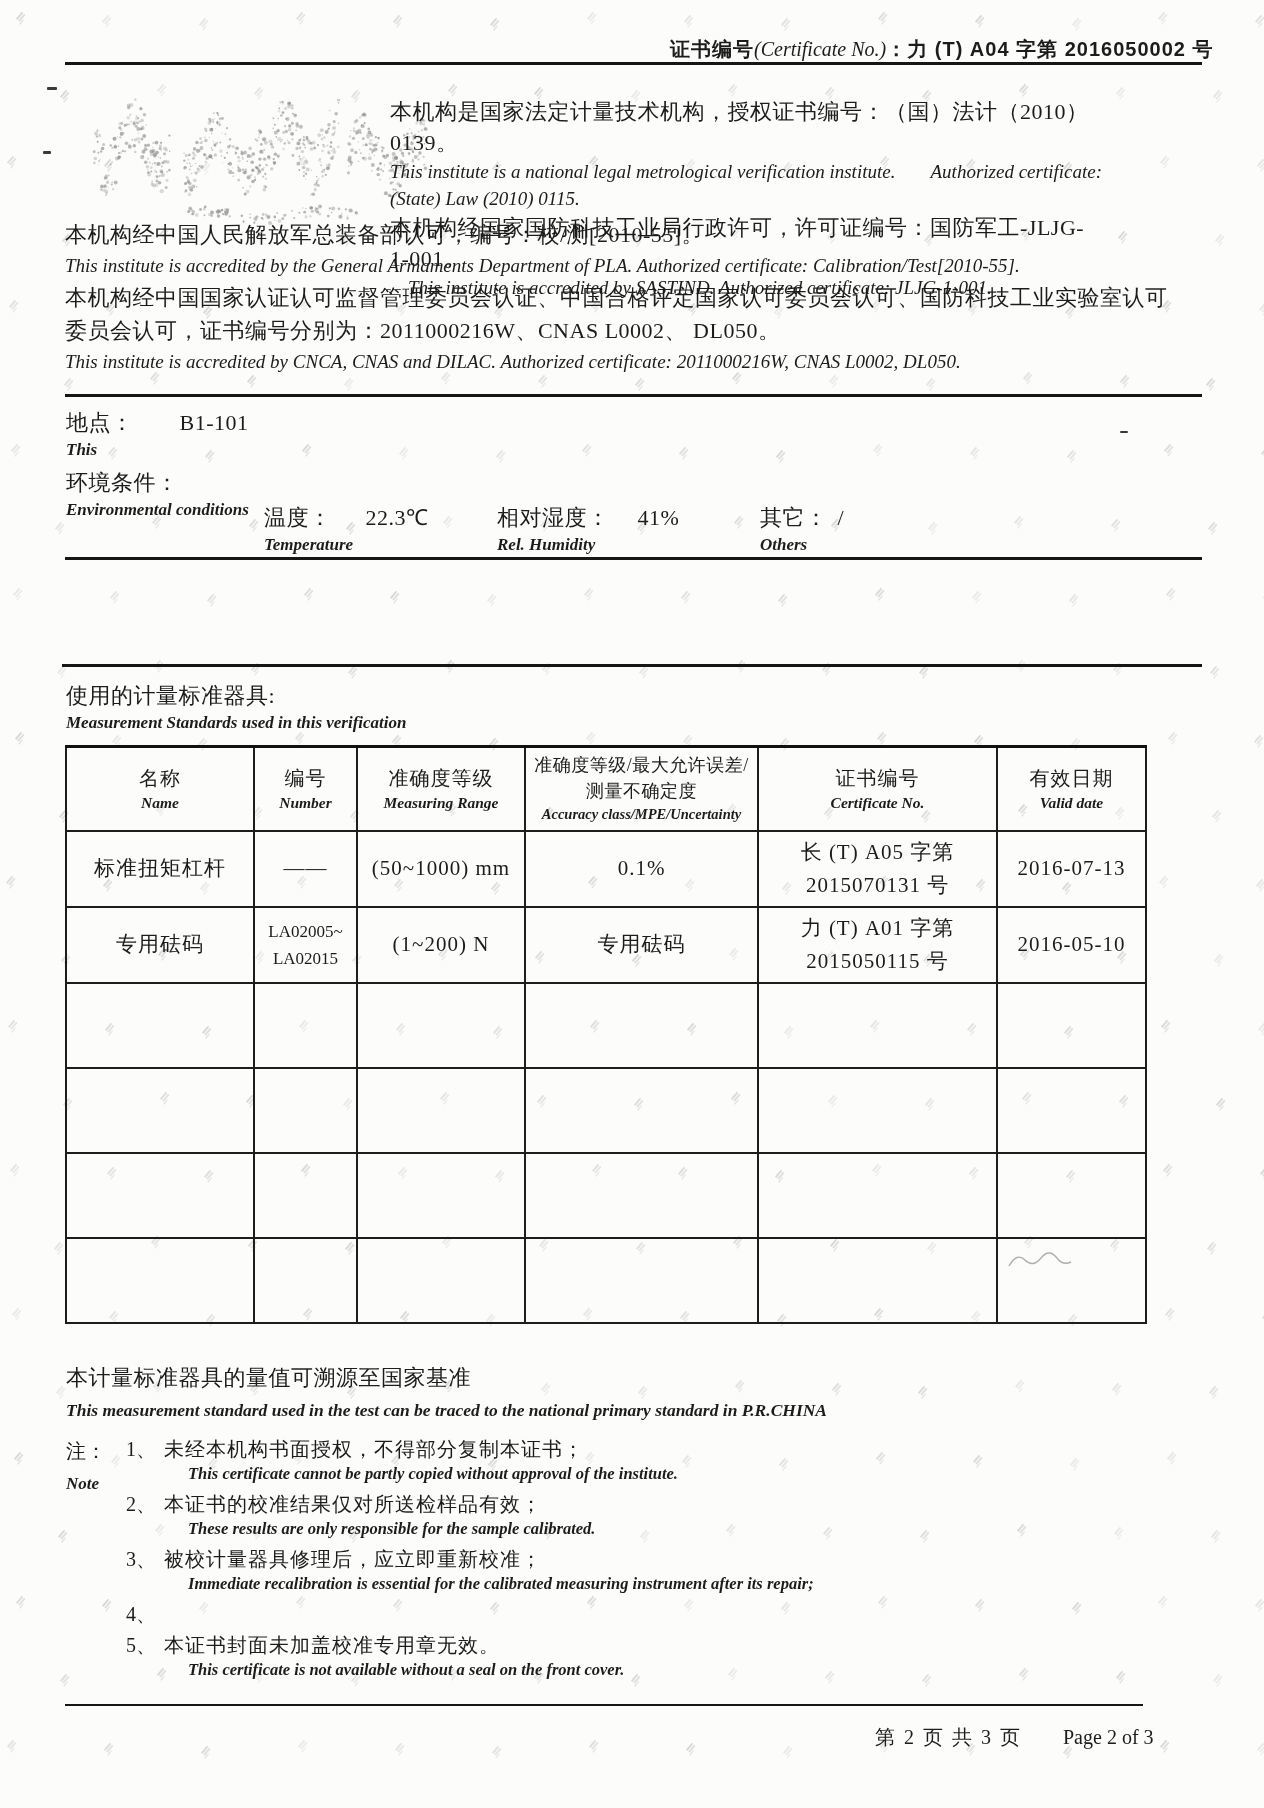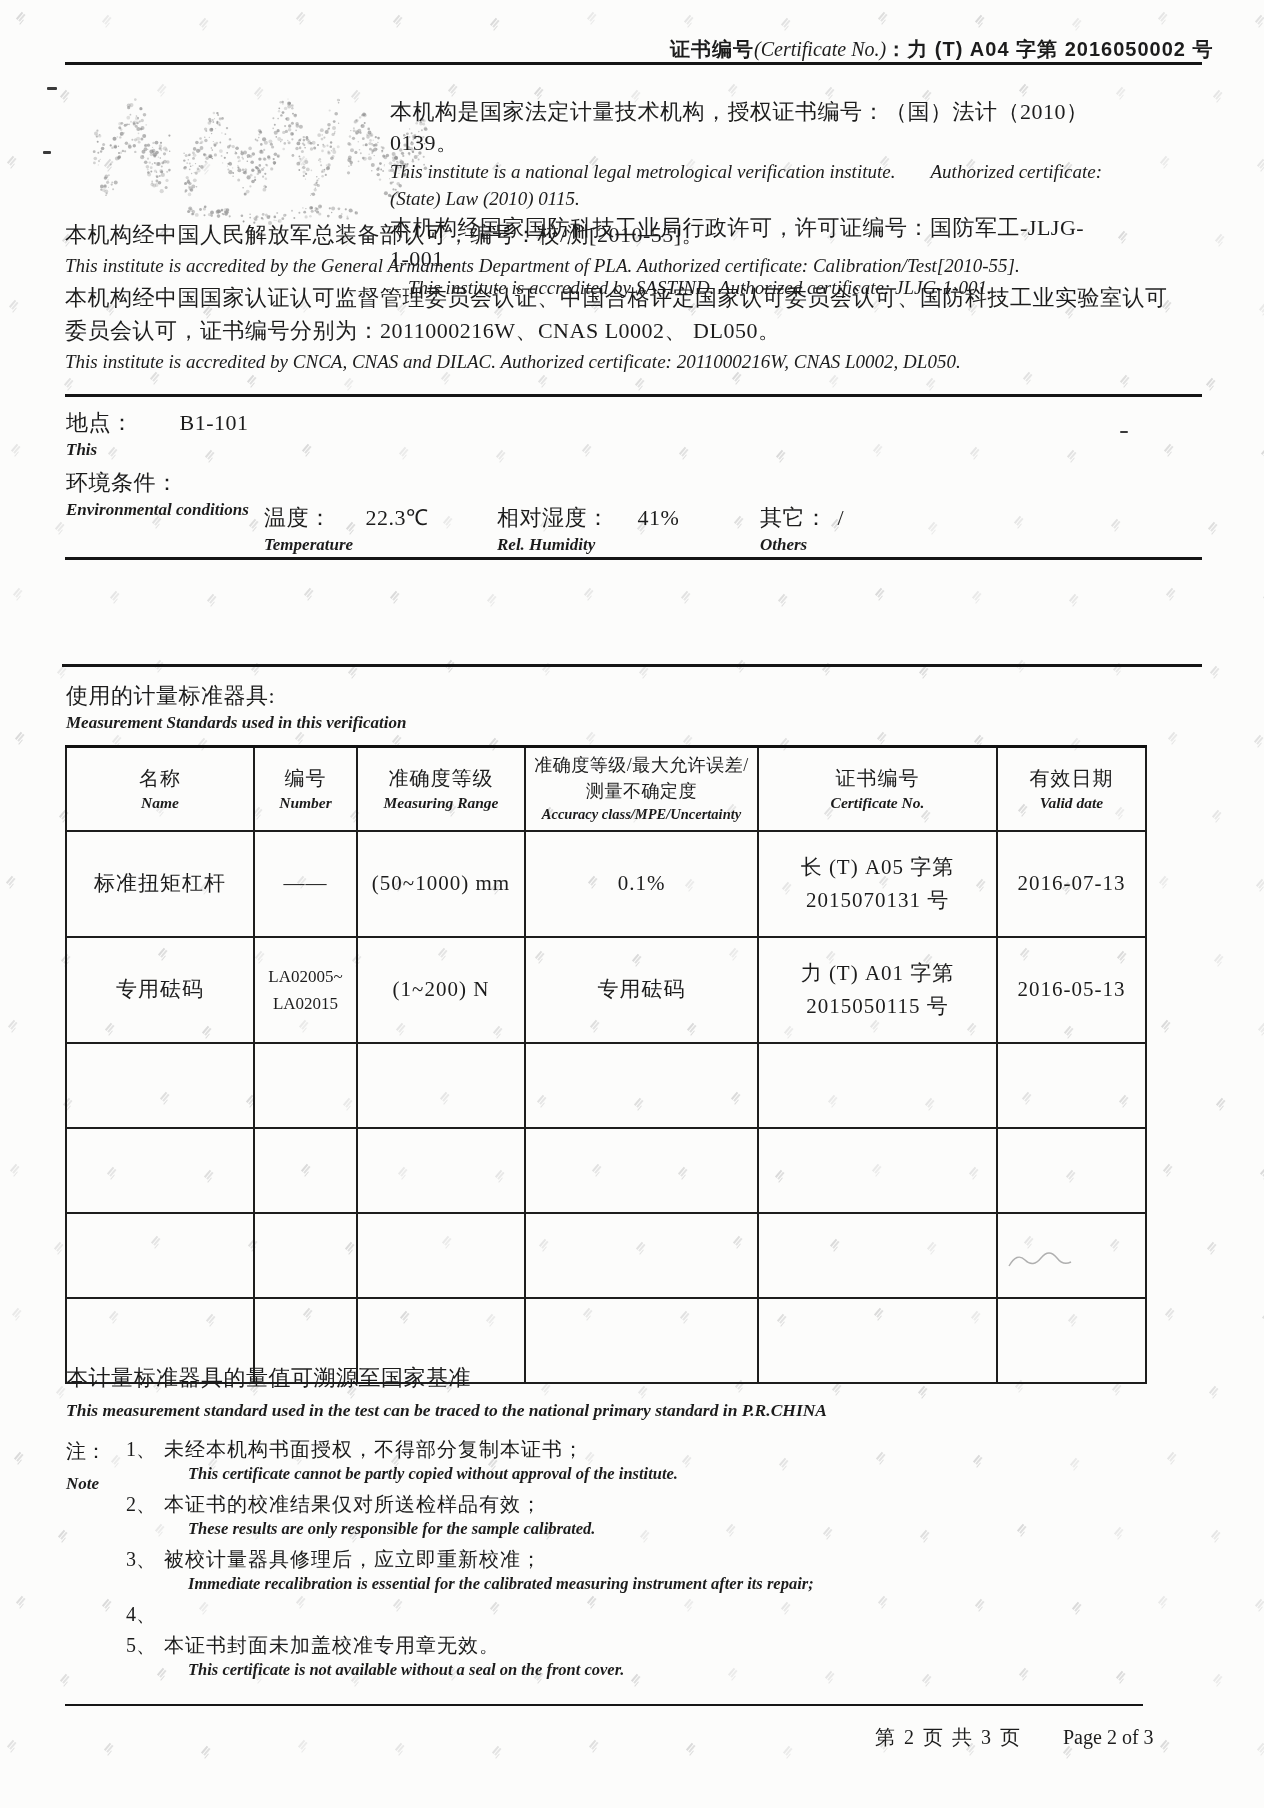--- a/index.html
+++ b/index.html
@@ -45,21 +45,21 @@
   
   table.std{position:absolute;left:65px;top:745px;border-collapse:collapse;table-layout:fixed;width:1080px;}
   table.std{border:2px solid #161616;border-top:3px solid #111;}
   table.std td{border:2px solid #1d1d1d;text-align:center;vertical-align:middle;padding:2px 6px;overflow:hidden;}
   td.th-cell .t-zh{font-size:20px;line-height:27px;letter-spacing:1px;}
   td.th-cell .t-en{font-style:italic;font-weight:700;font-size:15.5px;line-height:21px;letter-spacing:0;}
   td.th-cell.wide .t-zh{font-size:18px;letter-spacing:.5px;word-break:break-all;line-height:26px;}
   td.th-cell.wide .t-en{font-size:14.5px;}
   .cell-zh{font-size:21px;line-height:33px;letter-spacing:1px;}
   .cell-sm{font-size:17px;line-height:27px;letter-spacing:0;}
-  .row-h{height:106px;}
+  .row-h{height:76px;}
   .row-e{height:85px;}
   .hdr-h{height:84px;}
   
   .trace{position:absolute;left:66px;top:1362px;}
   .trace .en{font-style:italic;font-weight:700;font-size:17.5px;line-height:26px;}
   
   .notes{position:absolute;left:66px;top:1436px;width:1110px;}
   .note-label{position:absolute;left:0;top:2px;}
   .note-label .nzh{font-size:20px;line-height:26px;}
   .note-label .nen{font-style:italic;font-weight:700;font-size:17px;line-height:24px;margin-top:8px;}
@@ -1311,21 +1311,21 @@
         <td>
           <div class="cell-sm">LA02005~</div>
           <div class="cell-sm">LA02015</div>
         </td>
         <td class="cell-zh">(1~200) N</td>
         <td class="cell-zh">专用砝码</td>
         <td>
           <div class="cell-zh">力 (T) A01 字第</div>
           <div class="cell-zh">2015050115 号</div>
         </td>
-        <td class="cell-zh">2016-05-13</td>
+        <td class="cell-zh">2016-05-10</td>
       </tr>
 
     <tr class="row-e">
           <td></td>
           <td></td>
           <td></td>
           <td></td>
           <td></td>
           <td></td>
         </tr>

